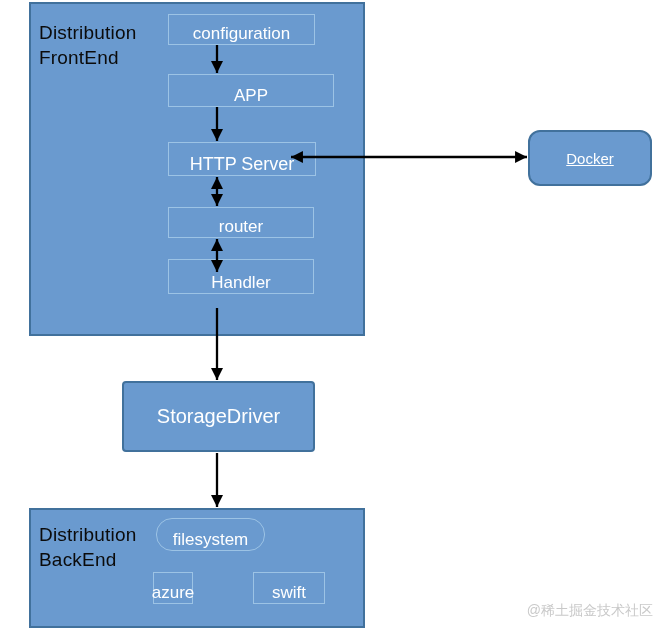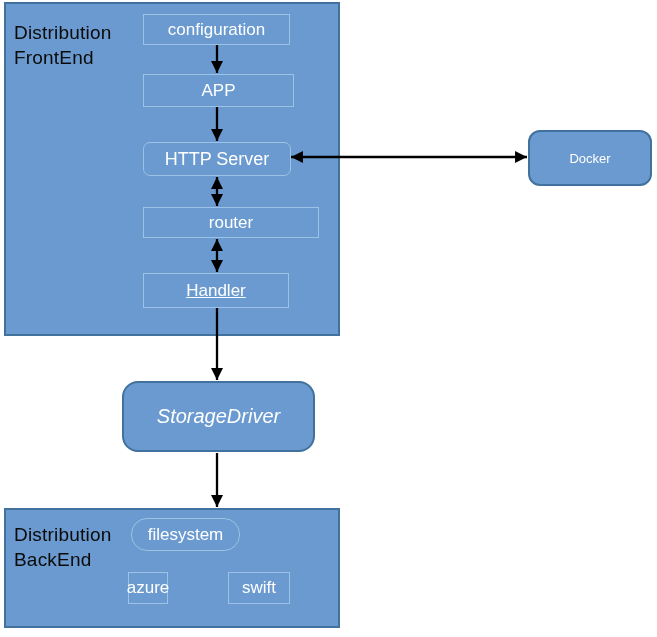--- a/index.html
+++ b/index.html
@@ -11,52 +11,52 @@
     --node-text:#ffffff;
     --arrow:#000000;
     --watermark-text:#c9c9c9;
     --canvas-bg:#ffffff;
   }
   *{box-sizing:border-box;margin:0;padding:0;}
   html,body{background:var(--canvas-bg);}
   body{font-family:"Liberation Sans",sans-serif;}
   .canvas{position:relative;width:657px;height:637px;background:var(--canvas-bg);overflow:hidden;}
 
-  .group-rect{position:absolute;background:var(--node-fill);border:2px solid var(--group-border);}
+  .group-rect{position:absolute;background:var(--node-fill);border:2px solid var(--group-border);margin-left:25px;}
   .frontend-rect{left:4px;top:2px;width:336px;height:334px;}
   .backend-rect{left:4px;top:508px;width:336px;height:120px;}
 
   .group-title{position:absolute;color:var(--title-text);font-size:19px;line-height:25px;
     white-space:pre-line;letter-spacing:0.2px;}
   .frontend-rect .group-title{left:8px;top:16px;}
   .backend-rect .group-title{left:8px;top:12px;}
 
-  .node{position:absolute;display:flex;align-items:center;justify-content:center;
+  .node{position:absolute;display:flex;align-items:flex-end;justify-content:center;
     background:var(--node-fill);border:1px solid var(--inner-border);
     color:var(--node-text);font-size:17px;}
 
   
   .n-configuration{left:137px;top:10px;width:147px;height:31px;}
-  .n-app{left:137px;top:70px;width:151px;height:33px;}
-  .n-http-server{left:137px;top:138px;width:148px;height:34px;font-size:18px;border-radius:7px;}
-  .n-router{left:137px;top:203px;width:176px;height:31px;}
-  .n-handler{left:137px;top:269px;width:146px;height:35px;text-decoration:underline;}
+  .n-app{left:137px;top:70px;width:166px;height:33px;}
+  .n-http-server{left:137px;top:138px;width:148px;height:34px;font-size:18px;}
+  .n-router{left:137px;top:203px;width:146px;height:31px;}
+  .n-handler{left:137px;top:255px;width:146px;height:35px;}
 
   
   .n-filesystem{left:125px;top:8px;width:109px;height:33px;border-radius:16px;}
   .n-oss{left:249px;top:9px;width:70px;height:31px;}
   .n-azure{left:122px;top:62px;width:40px;height:32px;}
-  .n-swift{left:222px;top:62px;width:62px;height:32px;}
+  .n-swift{left:222px;top:62px;width:72px;height:32px;}
 
   
   .rounded{position:absolute;display:flex;align-items:center;justify-content:center;
     background:var(--node-fill);border:2px solid var(--rounded-border);
     color:var(--node-text);}
-  .n-docker{left:528px;top:130px;width:124px;height:56px;border-radius:12px;font-size:13px;}
-  .n-storage{left:122px;top:381px;width:193px;height:71px;border-radius:16px;font-size:20px;font-style:italic;}
+  .n-docker{left:528px;top:130px;width:124px;height:56px;border-radius:12px;font-size:15px;text-decoration:underline;}
+  .n-storage{left:122px;top:381px;width:193px;height:71px;border-radius:4px;font-size:20px;}
 
   .arrows{position:absolute;left:0;top:0;width:657px;height:637px;pointer-events:none;}
 
   .watermark{position:absolute;left:513px;top:602px;width:140px;
     color:var(--watermark-text);font-size:14px;text-align:right;white-space:nowrap;}
 </style>
 </head>
 <body>
 
 <div class="canvas">
@@ -116,13 +116,14 @@
       <line x1="217" y1="45" x2="217" y2="73" marker-end="url(#ahe)"></line>
       <line x1="217" y1="107" x2="217" y2="141" marker-end="url(#ahe)"></line>
       <line x1="217" y1="177" x2="217" y2="206" marker-start="url(#ahs)" marker-end="url(#ahe)"></line>
       <line x1="217" y1="239" x2="217" y2="272" marker-start="url(#ahs)" marker-end="url(#ahe)"></line>
       <line x1="291" y1="157" x2="527" y2="157" marker-start="url(#ahs)" marker-end="url(#ahe)"></line>
       <line x1="217" y1="308" x2="217" y2="380" marker-end="url(#ahe)"></line>
       <line x1="217" y1="453" x2="217" y2="507" marker-end="url(#ahe)"></line>
     </g>
   </svg>
 
+  <div class="watermark">@稀土掘金技术社区</div>
 </div>
 
 </body></html>

